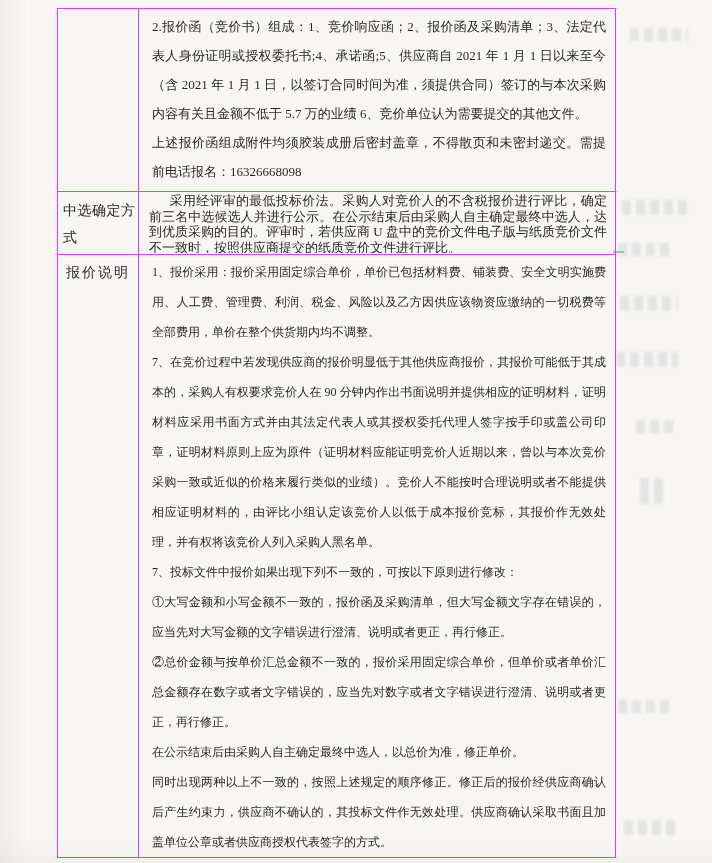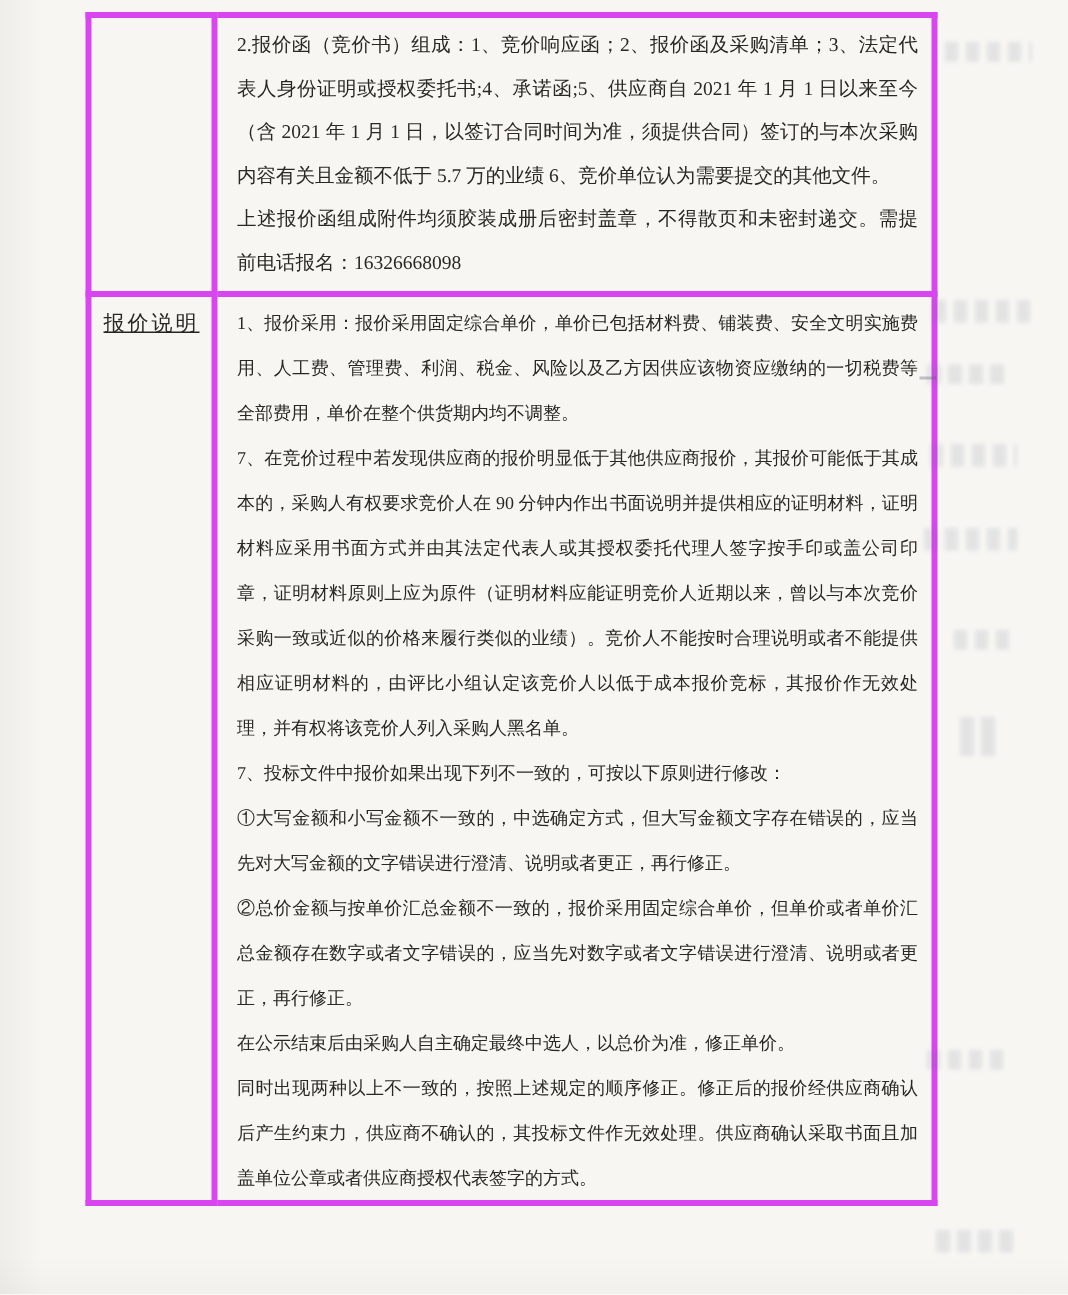--- a/index.html
+++ b/index.html
@@ -25,21 +25,21 @@
     pointer-events: none;
   }
   table.doc-table {
     position: absolute;
     left: 57px; top: 8px;
     width: 557px;
     border-collapse: collapse;
     table-layout: fixed;
   }
   .doc-table td {
-    border: 4px solid #d946ef;
+    border: 1px solid #d946ef;
     vertical-align: top;
     padding: 0;
   }
   .col-label { width: 80px; }
   .col-content { width: 476px; }
 
   .label-cell { text-align: left; }
   .label-inner {
     font-size: 14px;
     color: #2a2822;
@@ -120,31 +120,41 @@
         <div class="label-inner"></div>
       </td>
       <td class="col-content">
         <div class="cell-inner inner-row1">
           <p>2.报价函（竞价书）组成：1、竞价响应函；2、报价函及采购清单；3、法定代表人身份证明或授权委托书;4、承诺函;5、供应商自 2021 年 1 月 1 日以来至今（含  2021 年 1 月 1 日，以签订合同时间为准，须提供合同）签订的与本次采购内容有关且金额不低于 5.7 万的业绩 6、竞价单位认为需要提交的其他文件。</p>
           <p>上述报价函组成附件均须胶装成册后密封盖章，不得散页和未密封递交。需提前电话报名：16326668098</p>
         </div>
       </td>
     </tr>
 
+    <tr>
+      <td class="col-label label-cell" style="height:62px;">
+        <div class="label-inner label-row2">中选确定方式</div>
+      </td>
+      <td class="col-content">
+        <div class="cell-inner inner-row2">
+          <p>采用经评审的最低投标价法。采购人对竞价人的不含税报价进行评比，确定前三名中选候选人并进行公示。在公示结束后由采购人自主确定最终中选人，达到优质采购的目的。评审时，若供应商 U 盘中的竞价文件电子版与纸质竞价文件不一致时，按照供应商提交的纸质竞价文件进行评比。</p>
+        </div>
+      </td>
+    </tr>
 
     <tr>
-      <td class="col-label label-cell" style="height:602px;text-decoration:underline;">
+      <td class="col-label label-cell" style="height:602px;">
         <div class="label-inner label-row3">报价说明</div>
       </td>
       <td class="col-content">
         <div class="cell-inner inner-row3">
           <p>1、报价采用：报价采用固定综合单价，单价已包括材料费、铺装费、安全文明实施费用、人工费、管理费、利润、税金、风险以及乙方因供应该物资应缴纳的一切税费等全部费用，单价在整个供货期内均不调整。</p>
           <p>7、在竞价过程中若发现供应商的报价明显低于其他供应商报价，其报价可能低于其成本的，采购人有权要求竞价人在 90 分钟内作出书面说明并提供相应的证明材料，证明材料应采用书面方式并由其法定代表人或其授权委托代理人签字按手印或盖公司印章，证明材料原则上应为原件（证明材料应能证明竞价人近期以来，曾以与本次竞价采购一致或近似的价格来履行类似的业绩）。竞价人不能按时合理说明或者不能提供相应证明材料的，由评比小组认定该竞价人以低于成本报价竞标，其报价作无效处理，并有权将该竞价人列入采购人黑名单。</p>
           <p>7、投标文件中报价如果出现下列不一致的，可按以下原则进行修改：</p>
-          <p>①大写金额和小写金额不一致的，中选确定方式，但大写金额文字存在错误的，应当先对大写金额的文字错误进行澄清、说明或者更正，再行修正。</p>
+          <p>①大写金额和小写金额不一致的，报价函及采购清单，但大写金额文字存在错误的，应当先对大写金额的文字错误进行澄清、说明或者更正，再行修正。</p>
           <p>②总价金额与按单价汇总金额不一致的，报价采用固定综合单价，但单价或者单价汇总金额存在数字或者文字错误的，应当先对数字或者文字错误进行澄清、说明或者更正，再行修正。</p>
           <p>在公示结束后由采购人自主确定最终中选人，以总价为准，修正单价。</p>
           <p>同时出现两种以上不一致的，按照上述规定的顺序修正。修正后的报价经供应商确认后产生约束力，供应商不确认的，其投标文件作无效处理。供应商确认采取书面且加盖单位公章或者供应商授权代表签字的方式。</p>
         </div>
       </td>
     </tr>
   </tbody>
     </table>
 
   <div class="smudge s1"></div>

